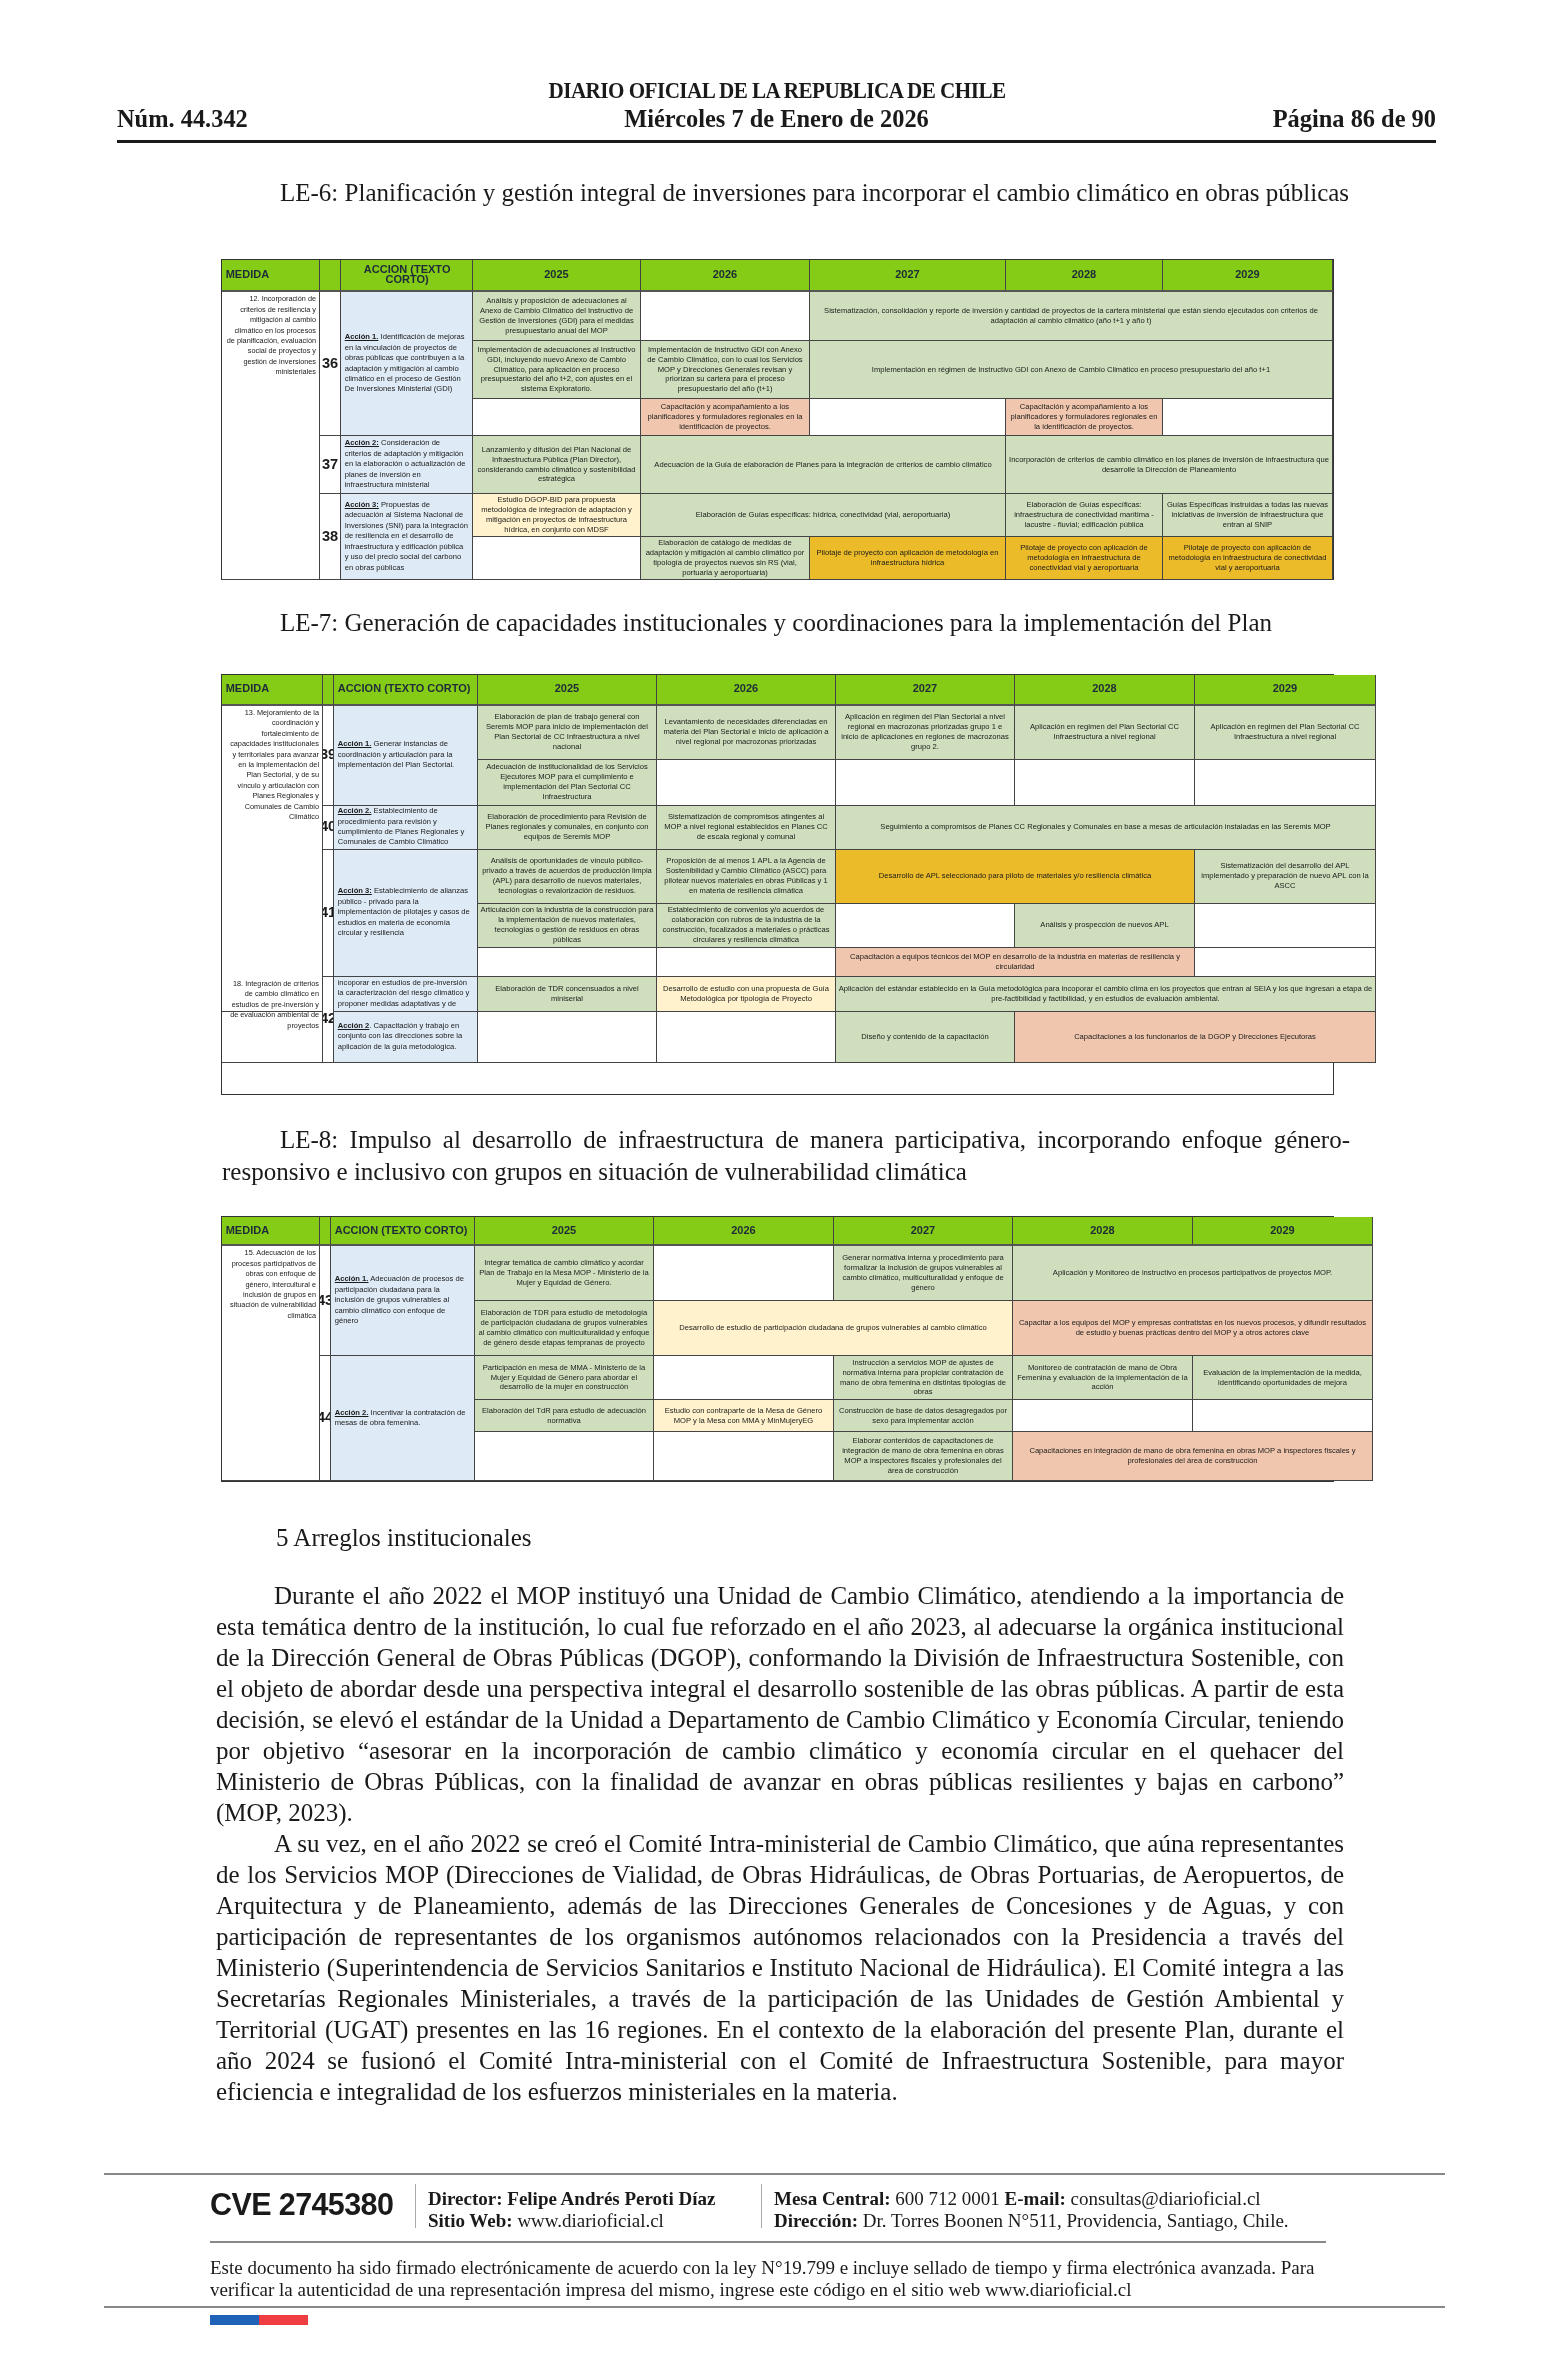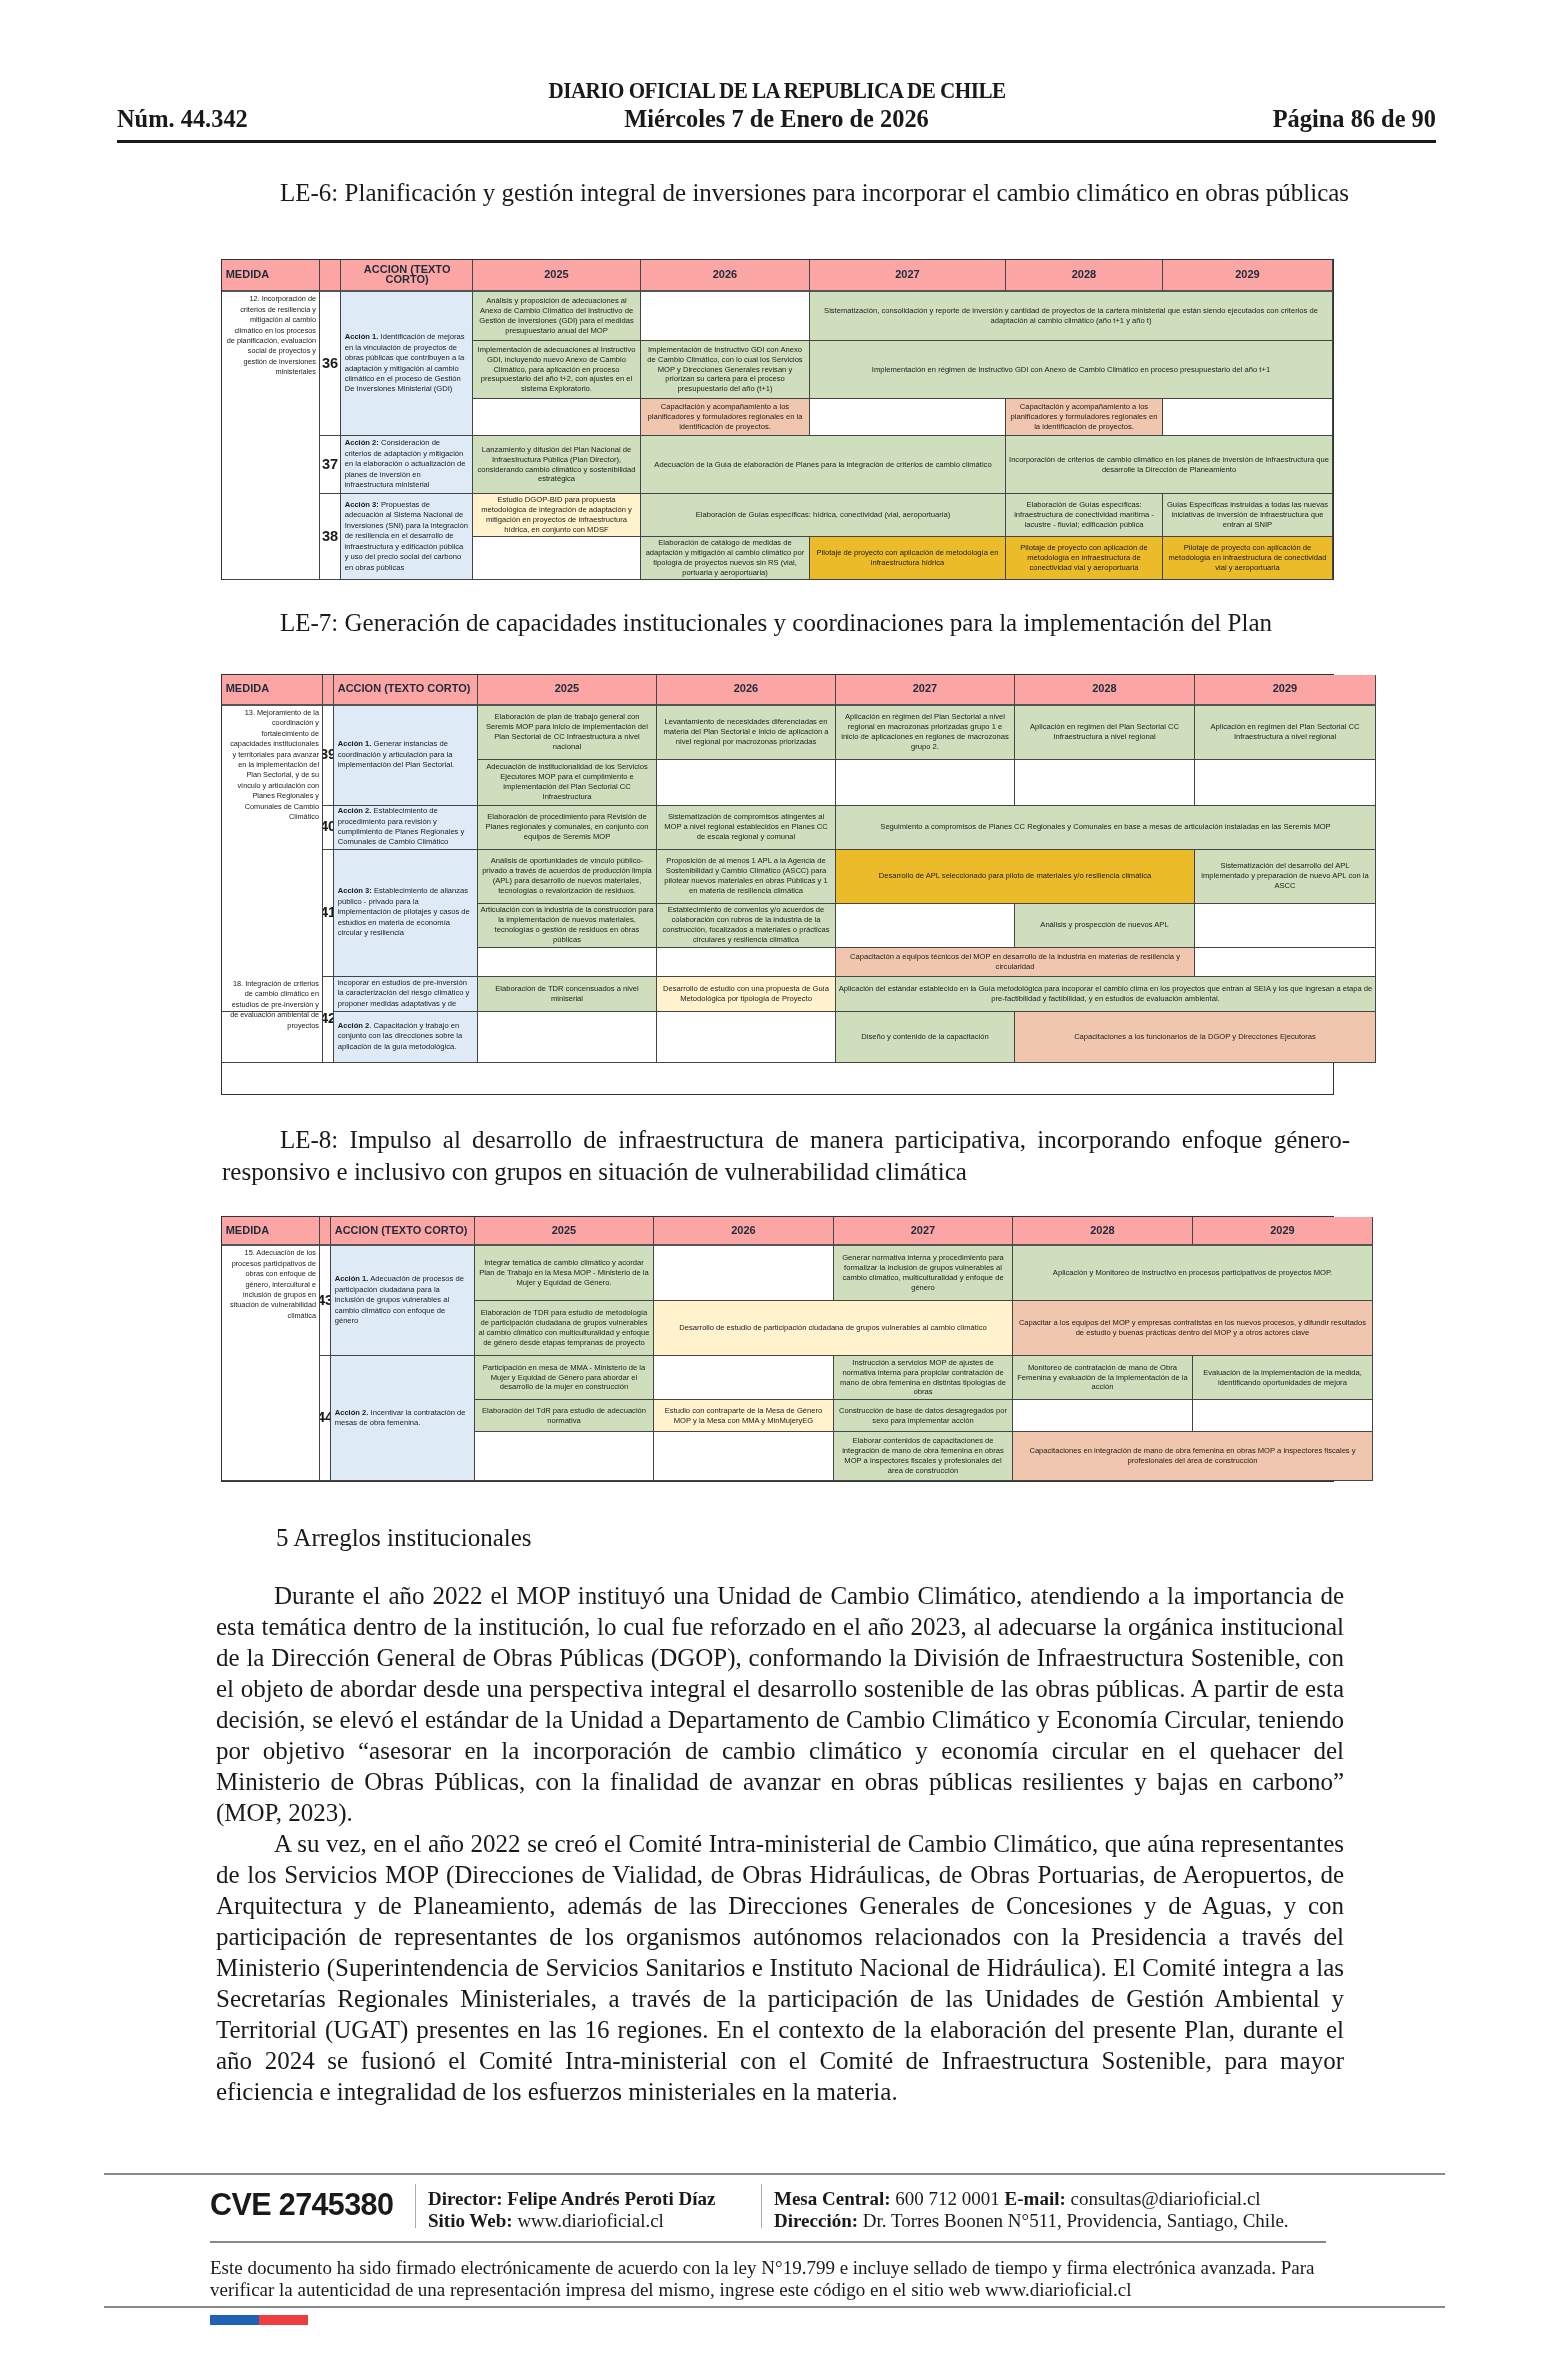--- a/index.html
+++ b/index.html
@@ -10,26 +10,26 @@
   .hdr-row { position: absolute; left: 117px; width: 1319px; top: 105px; height: 30.5px; font-weight: bold; font-size: 24.4px; }
   .hdr-row .num { position: absolute; left: 0; top: 0; }
   .hdr-row .date { position: absolute; left: 0; width: 100%; text-align: center; top: 0; }
   .hdr-row .page { position: absolute; right: 0; top: 0; }
   .hdr-rule { position: absolute; left: 117px; width: 1319px; top: 140px; height: 3px; background: #1a1a1a; }
 
   .heading { position: absolute; left: 222px; width: 1128px; font-size: 25px; line-height: 32px; text-align: justify; text-indent: 58px; }
 
   .tbl { position: absolute; left: 221px; width: 1113px; display: grid; border: 1.8px solid #333; font-family: "Liberation Sans", "DejaVu Sans", sans-serif; background: #fff; }
   .tbl > div { border-right: 0.9px solid #444; border-bottom: 0.9px solid #444; display: flex; align-items: center; justify-content: center; text-align: center; font-size: 7.6px; line-height: 9.8px; padding: 1.2px 2.4px; overflow: hidden; }
-  .tbl .th { background: #fca5a5; font-weight: bold; font-size: 11px; color: #1f2a3a; border-bottom: 2.4px solid #555; }
+  .tbl .th { background: #84cc16; font-weight: bold; font-size: 11px; color: #1f2a3a; border-bottom: 2.4px solid #555; }
   .tbl .th.left { justify-content: flex-start; padding-left: 3.7px; }
   .tbl .medida { align-items: flex-start; justify-content: flex-start; text-align: right; font-size: 7.3px; line-height: 10.4px; padding: 2.4px 3px; }
   .tbl .num { font-weight: bold; font-size: 14.6px; }
   .tbl .accion { background: #deeaf6; justify-content: flex-start; text-align: left; font-size: 7.6px; line-height: 10.4px; padding: 2.4px 3.7px; }
-  .tbl .accion b { font-weight: bold; }
+  .tbl .accion b { font-weight: bold; text-decoration: underline; }
   .c-green { background: #cfdfbd; }
   .c-salmon { background: #f0c7ae; }
   .c-yellow { background: #fff2cc; }
   .c-orange { background: #ecbb2a; }
   .c-white { background: #ffffff; }
 
   .section-title { position: absolute; left: 276px; top: 1524px; font-size: 25px; }
   .body-text { position: absolute; left: 216px; width: 1128px; font-size: 25px; line-height: 31px; text-align: justify; }
   .body-text p { text-indent: 58px; }
 

